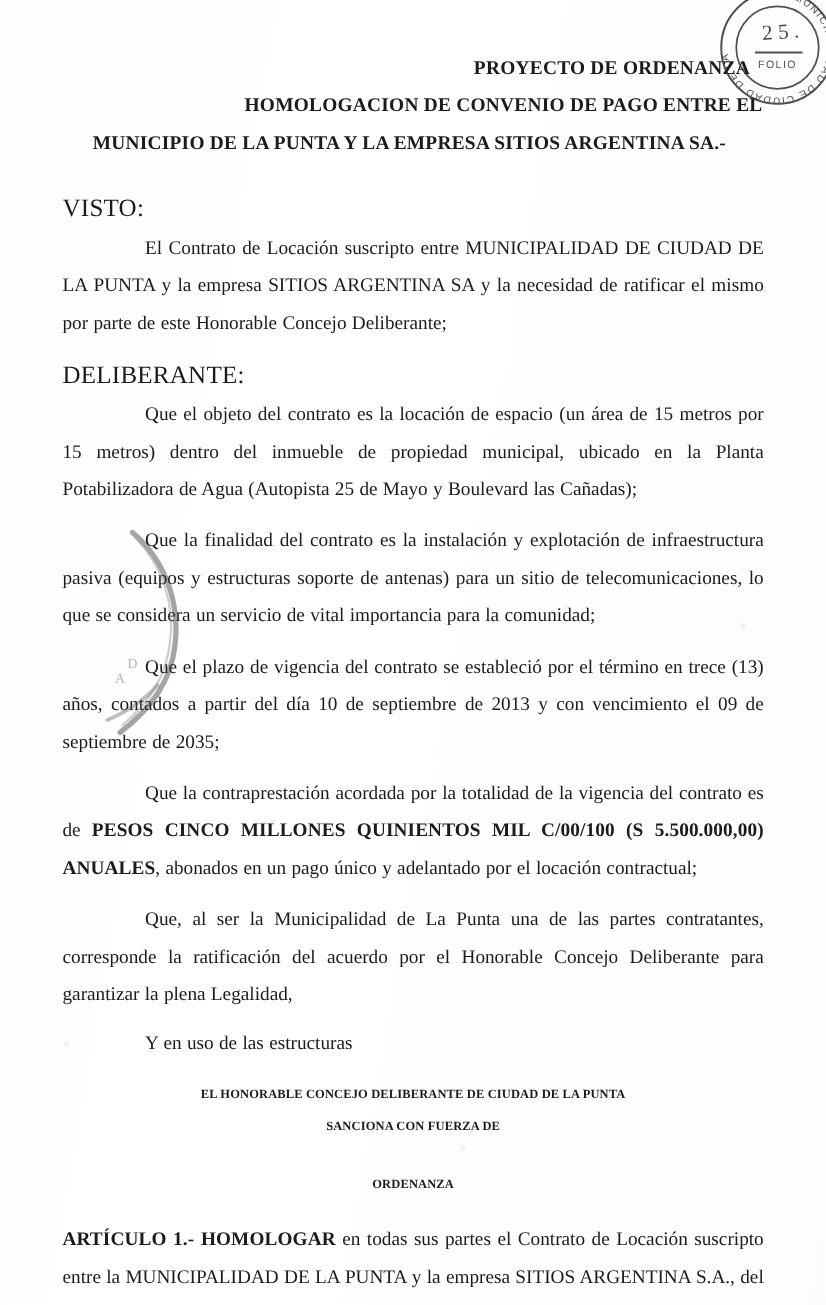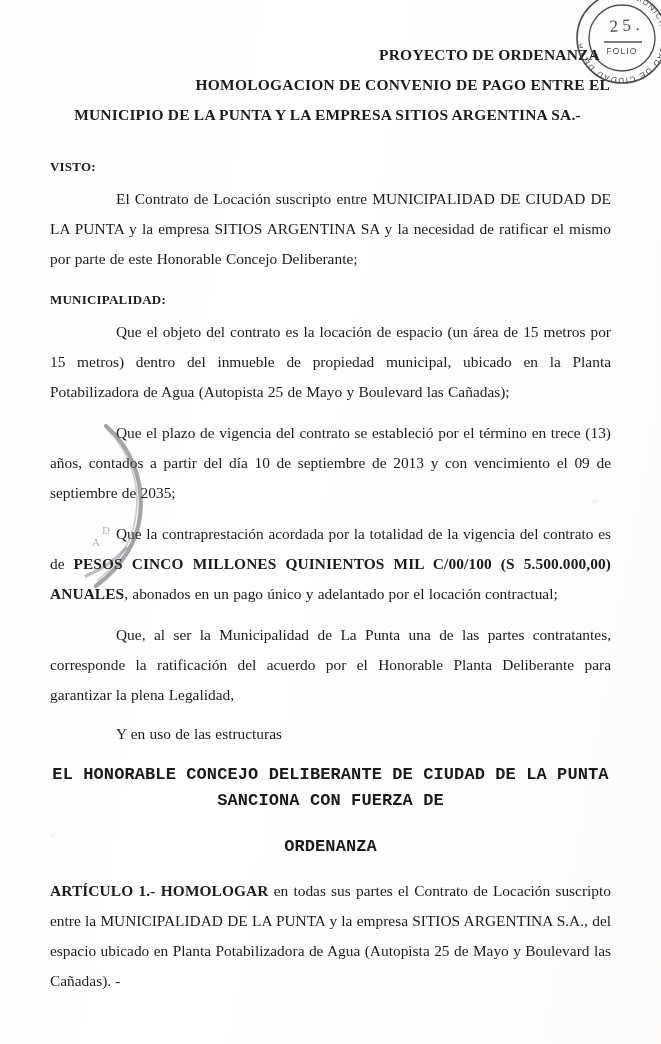--- a/index.html
+++ b/index.html
@@ -55,46 +55,45 @@
   #title-line-2 { text-align: right; padding-right: 8px; }
   #title-line-3 { text-align: center; }
 
   
   #body-block {
     left: 50px;
     top: 152px;
     width: 561px;
   }
   .section-label {
-    font-weight: bold;
-    font-size: 13px;
+    font-weight: normal;
+    font-size: 20px;
     line-height: 30px;
     margin: 0 0 2px 0;
     letter-spacing: .2px;
   }
   p.para {
     margin: 0 0 11px 0;
     font-size: 15.4px;
     line-height: 30px;
     text-align: justify;
     text-indent: 66px;
     word-spacing: .4px;
   }
   p.para.tight { margin-bottom: 9px; }
   p.para b { font-weight: bold; letter-spacing: .1px; }
   p.no-justify { text-align: left; }
 
   .center-head {
     text-align: center;
     font-weight: bold;
-    font-size: 17px;
+    font-size: 10px;
     line-height: 26px;
     letter-spacing: .1px;
     margin: 0;
-    font-family: Liberation Mono, monospace;
   }
   #sanciona-block { margin-top: 13px; }
   #ordenanza-word { margin-top: 20px; margin-bottom: 16px; text-align: center; }
 
   #articulo-para {
     text-indent: 0;
     margin-top: 0;
   }
 
   
@@ -164,32 +163,33 @@
     <div class="title-line" id="title-line-2">HOMOLOGACION DE CONVENIO DE PAGO ENTRE EL</div>
     <div class="title-line" id="title-line-3">MUNICIPIO DE LA PUNTA Y LA EMPRESA SITIOS ARGENTINA SA.-</div>
   </div>
 
   <div class="layer" id="body-block">
 
     <div class="section-label">VISTO:</div>
 
     <p class="para">El Contrato de Locación suscripto entre MUNICIPALIDAD DE CIUDAD DE LA PUNTA y la empresa SITIOS ARGENTINA SA y la necesidad de ratificar el mismo por parte de este Honorable Concejo Deliberante;</p>
 
-    <div class="section-label">MUNICIPALIDAD:</div>
+    <div class="section-label">DELIBERANTE:</div>
 
     <p class="para">Que el objeto del contrato es la locación de espacio (un área de 15 metros por 15 metros) dentro del inmueble de propiedad municipal, ubicado en la Planta Potabilizadora de Agua (Autopista 25 de Mayo y Boulevard las Cañadas);</p>
 
+    <p class="para">Que la finalidad del contrato es la instalación y explotación de infraestructura pasiva (equipos y estructuras soporte de antenas) para un sitio de telecomunicaciones, lo que se considera un servicio de vital importancia para la comunidad;</p>
 
     <p class="para">Que el plazo de vigencia del contrato se estableció por el término en trece (13) años, contados a partir del día 10 de septiembre de 2013 y con vencimiento el 09 de septiembre de 2035;</p>
 
     <p class="para">
       <span>Que la contraprestación acordada por la totalidad de la vigencia del contrato es de </span><b>PESOS CINCO MILLONES QUINIENTOS MIL C/00/100 (S 5.500.000,00) ANUALES</b><span>, abonados en un pago único y adelantado por el locación contractual;</span>
     </p>
 
-    <p class="para tight">Que, al ser la Municipalidad de La Punta una de las partes contratantes, corresponde la ratificación del acuerdo por el Honorable Planta Deliberante para garantizar la plena Legalidad,</p>
+    <p class="para tight">Que, al ser la Municipalidad de La Punta una de las partes contratantes, corresponde la ratificación del acuerdo por el Honorable Concejo Deliberante para garantizar la plena Legalidad,</p>
 
     <p class="para no-justify">Y en uso de las estructuras</p>
 
     <div id="sanciona-block">
       <div class="center-head">EL HONORABLE CONCEJO DELIBERANTE DE CIUDAD DE LA PUNTA</div>
       <div class="center-head">SANCIONA CON FUERZA DE</div>
     </div>
 
     <div class="center-head" id="ordenanza-word">ORDENANZA</div>
 

